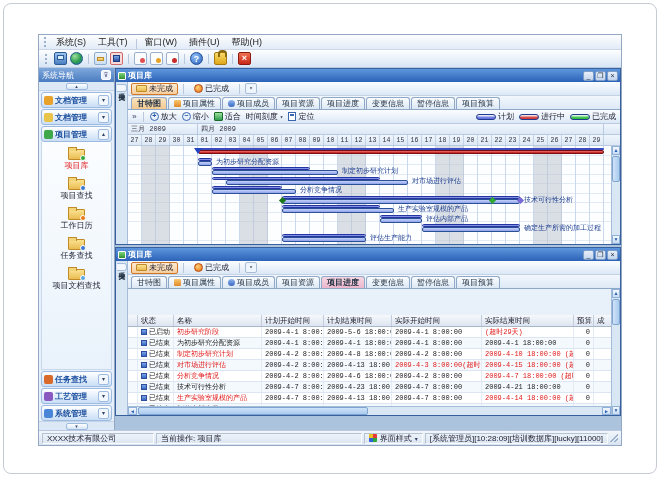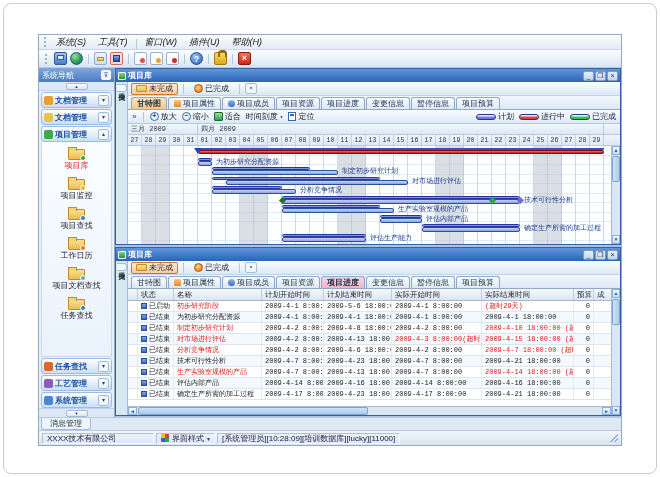--- a/index.html
+++ b/index.html
@@ -117,21 +117,21 @@
   .vs-btn { height:9px; flex:none; font-size:5px; color:#2B62B8; text-align:center; line-height:9px; background:linear-gradient(#F4F9FE,#C9DCF2); border:1px solid #8FB0D8; }
   .vs-thumb { height:26px; margin:1px 0; background:linear-gradient(90deg,#CFE3F8,#A9CBEE); border:1px solid #7FA4D0; border-radius:2px; }
   .vs-track { flex:1; }
   .hscroll { height:9px; flex:none; background:#D9E7F5; border-top:1px solid #A4BCD8; display:flex; align-items:stretch; }
   .hs-btn { width:9px; flex:none; font-size:5px; color:#2B62B8; text-align:center; line-height:8px; background:linear-gradient(#F4F9FE,#C9DCF2); border:1px solid #8FB0D8; }
   .hs-thumb { width:230px; margin:0 1px; background:linear-gradient(#CFE3F8,#A9CBEE); border:1px solid #7FA4D0; border-radius:2px; }
   .hs-track { flex:1; }
 
   
   .tbl { flex:1; display:flex; min-height:0; }
-  .tbl-cols { flex:1; display:flex; flex-direction:column; min-width:0; }
+  .tbl-cols { flex:1; display:flex; flex-direction:column; min-width:0;margin-top:26px; }
   .tbl-header { height:12px; flex:none; display:flex; background:linear-gradient(#F6F9FC,#DDE5F0); border-bottom:1px solid #A8B8CC; font-size:7.5px; color:#223; }
   .th { border-right:1px solid #C2CEDE; display:flex; align-items:center; padding-left:3px; overflow:hidden; white-space:nowrap; flex:none; }
   .tbl-rows { flex:1; background:#fff; overflow:hidden; }
   .tr { height:11px; display:flex; border-bottom:1px solid #DCE6F2; font-size:7px; color:#222; background:#fff; }
   .tr:nth-child(even) { background:#F4F9FD; }
   .td { border-right:1px solid #E4EBF4; display:flex; align-items:center; padding-left:3px; overflow:hidden; white-space:nowrap; flex:none; }
   .td.num { justify-content:flex-end; padding-right:3px; }
   .red { color:#E01818; }
   .row-icon { width:6px; height:6px; background:linear-gradient(#7FA6E8,#3A66C2); border:1px solid #2B4F9E; margin-right:2px; flex:none; }
 
@@ -145,21 +145,21 @@
     linear-gradient(135deg, transparent 0 50%, #9AB0CC 50% 60%, transparent 60% 75%, #9AB0CC 75% 85%, transparent 85%); }
 </style>
 </head>
 <body>
 
 <div class="frame"></div>
 <div class="app">
 
   <div class="menubar">
     <span class="grip"></span>
-    <span id="menu-items" style="display:flex;align-items:flex-end;font-style:italic;">
+    <span id="menu-items" style="display:flex;align-items:flex-end;">
         <span class="menu-item">系统(S)</span>
         <span class="menu-item">工具(T)</span>
         <span class="vsep"></span>
         <span class="menu-item">窗口(W)</span>
         <span class="menu-item">插件(U)</span>
         <span class="menu-item">帮助(H)</span>
       </span>
   </div>
 
   <div class="toolbar">
@@ -211,47 +211,41 @@
           </div>
           <div class="sb-items">
             <div class="sb-item sel">
               <span class="folder">
                 <span class="fbadge" style="background: rgb(47, 168, 56);"></span>
               </span>
               <span class="lbl">项目库</span>
             </div>
             <div class="sb-item">
               <span class="folder">
-                <span class="fbadge" style="background: rgb(232, 179, 32);"></span>
-              </span>
-              <span class="lbl">项目监控</span>
-            </div>
-            <div class="sb-item">
-              <span class="folder">
                 <span class="fbadge" style="background: rgb(58, 119, 210);"></span>
               </span>
               <span class="lbl">项目查找</span>
             </div>
             <div class="sb-item">
               <span class="folder">
                 <span class="fbadge" style="background: rgb(232, 120, 24);"></span>
               </span>
               <span class="lbl">工作日历</span>
             </div>
             <div class="sb-item">
               <span class="folder">
+                <span class="fbadge" style="background: rgb(58, 119, 210);"></span>
+              </span>
+              <span class="lbl">任务查找</span>
+            </div>
+            <div class="sb-item">
+              <span class="folder">
                 <span class="fbadge" style="background: rgb(88, 168, 224);"></span>
               </span>
               <span class="lbl">项目文档查找</span>
-            </div>
-            <div class="sb-item">
-              <span class="folder">
-                <span class="fbadge" style="background: rgb(58, 119, 210);"></span>
-              </span>
-              <span class="lbl">任务查找</span>
             </div>
           </div>
           <div class="sb-group">
             <span class="gicon" style="background: rgb(216, 106, 42);"></span>
             <span>任务查找</span>
             <span class="garrow">▾</span>
           </div>
           <div class="sb-group">
             <span class="gicon" style="background: rgb(138, 90, 192);"></span>
             <span>工艺管理</span>
@@ -804,26 +798,24 @@
                 <span class="vs-btn">▼</span>
               </div>
             </div>
           </div>
         </div>
       </div>
 
     </div>
   </div>
 
-  <div class="msgrow">
-    <span class="msg-tab">消息管理</span>
-  </div>
 
   <div class="statusbar">
     <span class="sb-cell" style="width:112px;flex:none;">XXXX技术有限公司</span>
+    <span class="sb-cell" style="flex:1;">当前操作: 项目库</span>
     <span class="sb-cell">
       <span class="style-icon"></span>
       <span>界面样式</span>
       <span class="caret">▾</span>
     </span>
     <span class="sb-cell">[系统管理员][10:28:09][培训数据库][lucky][11000]</span>
     <span class="rgrip"></span>
   </div>
 
 </div>

